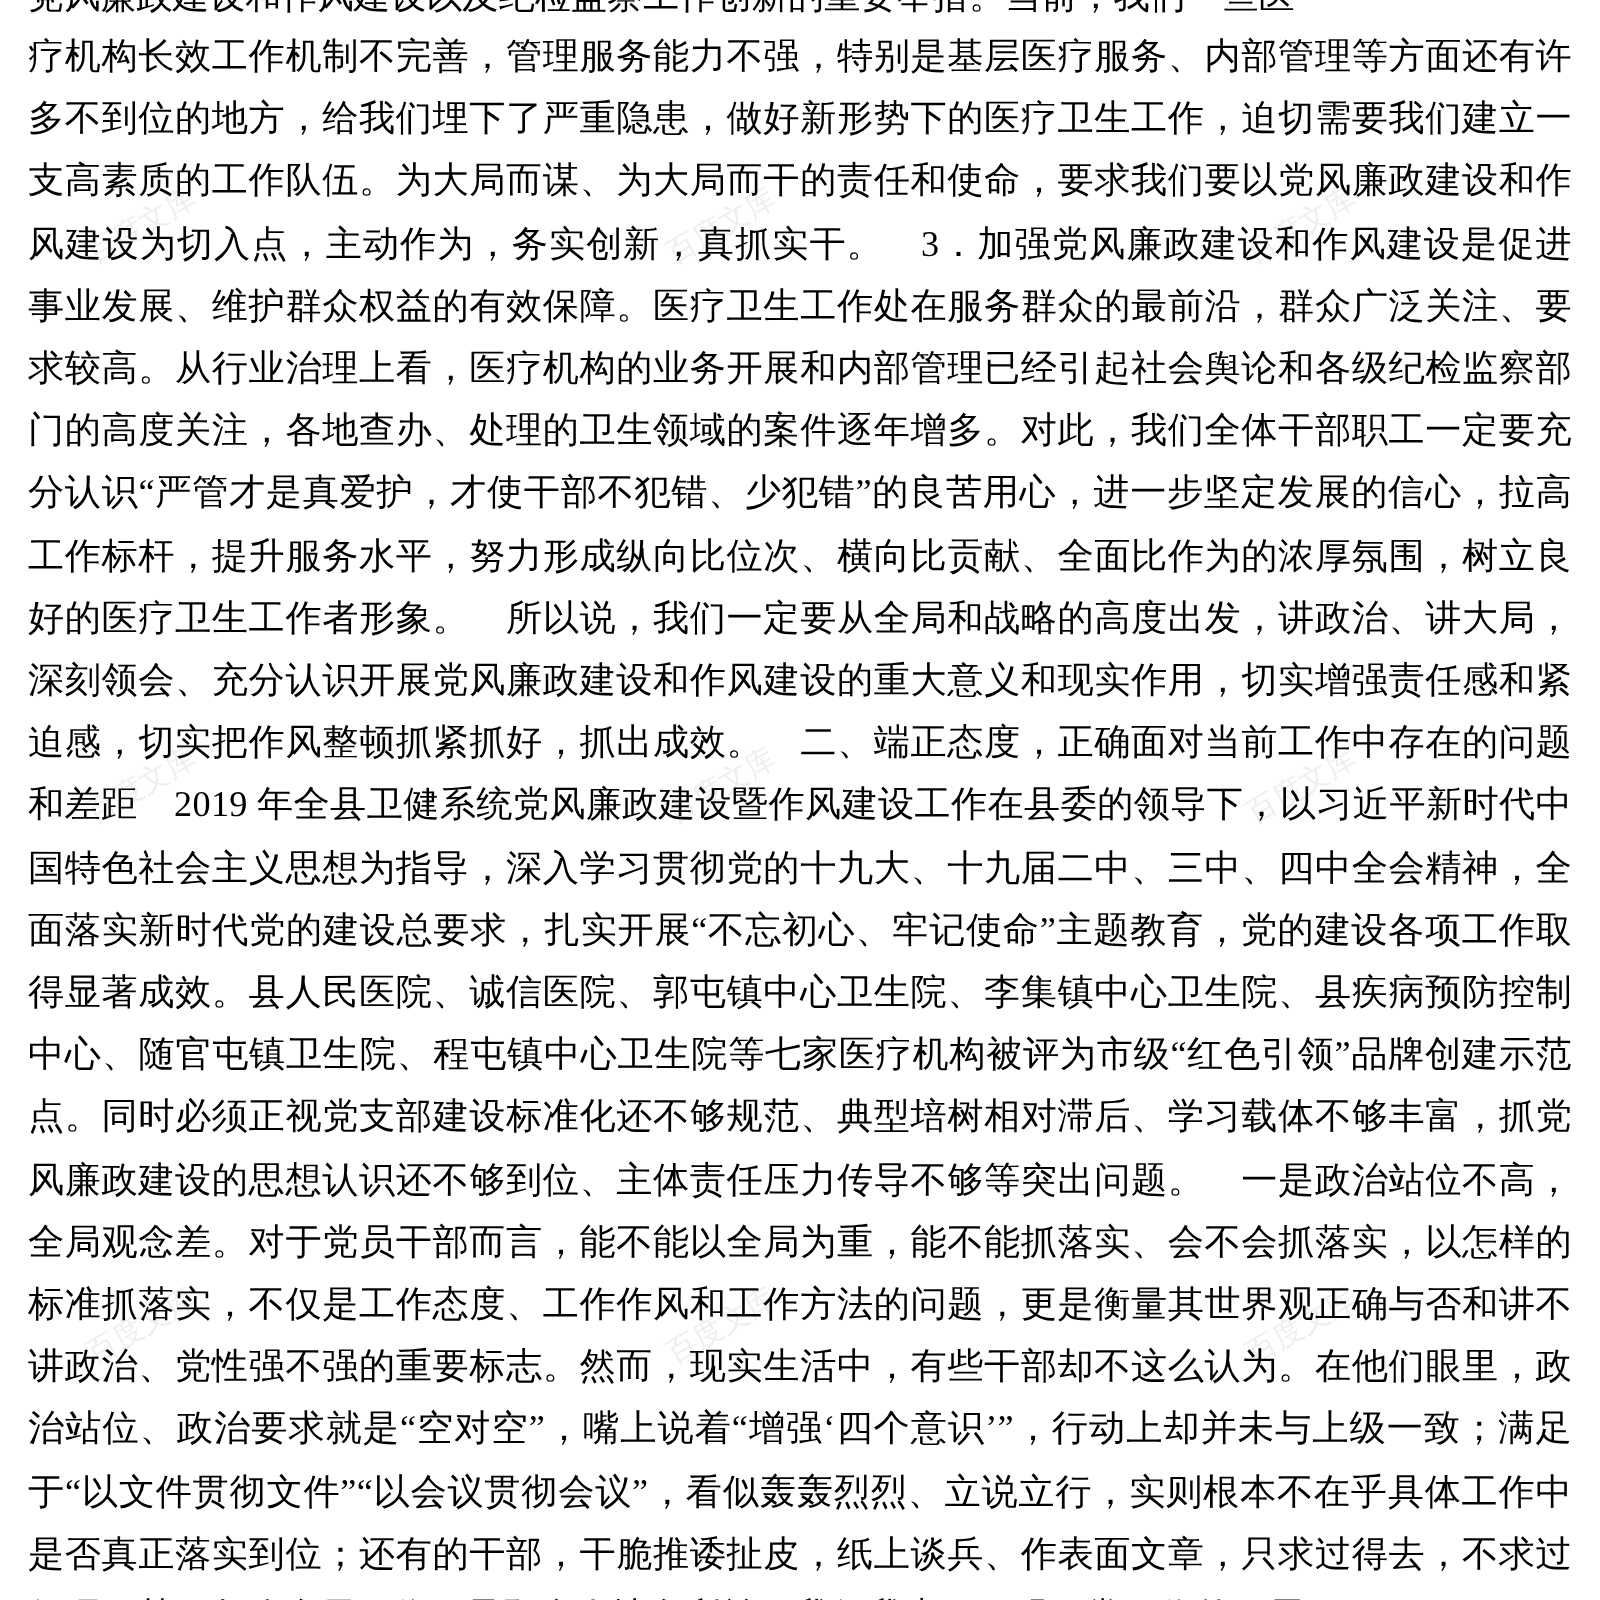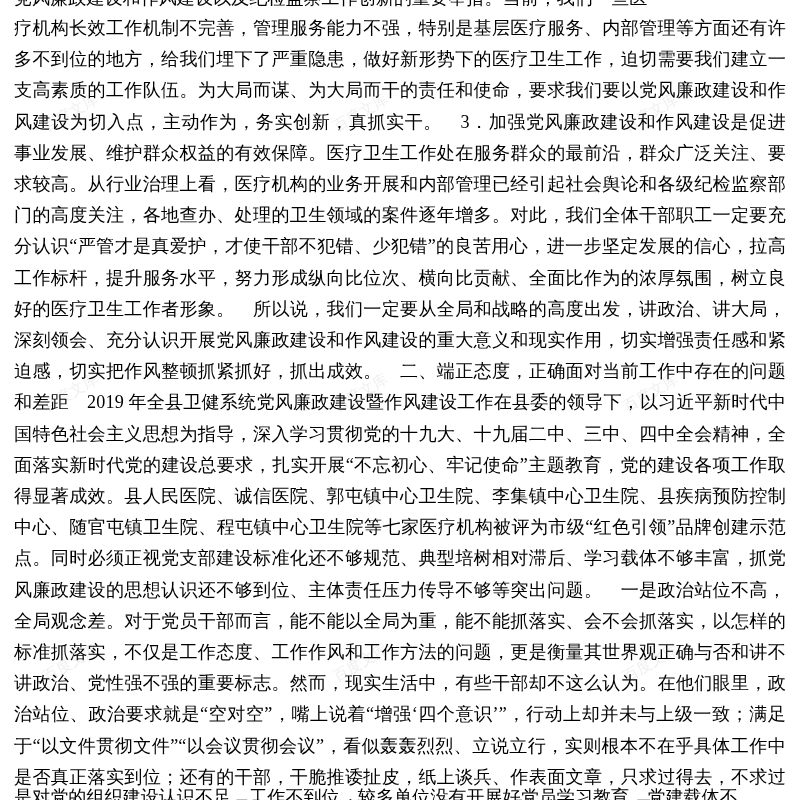--- a/index.html
+++ b/index.html
@@ -108,17 +108,14 @@
   <div class="watermark wm9">百度文库</div>
 
   <div class="clip-top">
     <div class="inner">党风廉政建设和作风建设以及纪检监察工作创新的重要举措。当前，我们一些医</div>
   </div>
 
   <div class="doc-body">
     <p>疗机构长效工作机制不完善，管理服务能力不强，特别是基层医疗服务、内部管理等方面还有许多不到位的地方，给我们埋下了严重隐患，做好新形势下的医疗卫生工作，迫切需要我们建立一支高素质的工作队伍。为大局而谋、为大局而干的责任和使命，要求我们要以党风廉政建设和作风建设为切入点，主动作为，务实创新，真抓实干。　3．加强党风廉政建设和作风建设是促进事业发展、维护群众权益的有效保障。医疗卫生工作处在服务群众的最前沿，群众广泛关注、要求较高。从行业治理上看，医疗机构的业务开展和内部管理已经引起社会舆论和各级纪检监察部门的高度关注，各地查办、处理的卫生领域的案件逐年增多。对此，我们全体干部职工一定要充分认识“严管才是真爱护，才使干部不犯错、少犯错”的良苦用心，进一步坚定发展的信心，拉高工作标杆，提升服务水平，努力形成纵向比位次、横向比贡献、全面比作为的浓厚氛围，树立良好的医疗卫生工作者形象。　所以说，我们一定要从全局和战略的高度出发，讲政治、讲大局，深刻领会、充分认识开展党风廉政建设和作风建设的重大意义和现实作用，切实增强责任感和紧迫感，切实把作风整顿抓紧抓好，抓出成效。　二、端正态度，正确面对当前工作中存在的问题和差距　2019 年全县卫健系统党风廉政建设暨作风建设工作在县委的领导下，以习近平新时代中国特色社会主义思想为指导，深入学习贯彻党的十九大、十九届二中、三中、四中全会精神，全面落实新时代党的建设总要求，扎实开展“不忘初心、牢记使命”主题教育，党的建设各项工作取得显著成效。县人民医院、诚信医院、郭屯镇中心卫生院、李集镇中心卫生院、县疾病预防控制中心、随官屯镇卫生院、程屯镇中心卫生院等七家医疗机构被评为市级“红色引领”品牌创建示范点。同时必须正视党支部建设标准化还不够规范、典型培树相对滞后、学习载体不够丰富，抓党风廉政建设的思想认识还不够到位、主体责任压力传导不够等突出问题。　一是政治站位不高，全局观念差。对于党员干部而言，能不能以全局为重，能不能抓落实、会不会抓落实，以怎样的标准抓落实，不仅是工作态度、工作作风和工作方法的问题，更是衡量其世界观正确与否和讲不讲政治、党性强不强的重要标志。然而，现实生活中，有些干部却不这么认为。在他们眼里，政治站位、政治要求就是“空对空”，嘴上说着“增强‘四个意识’”，行动上却并未与上级一致；满足于“以文件贯彻文件”“以会议贯彻会议”，看似轰轰烈烈、立说立行，实则根本不在乎具体工作中是否真正落实到位；还有的干部，干脆推诿扯皮，纸上谈兵、作表面文章，只求过得去，不求过得硬，甚至忽略全局工作，只顾个人地盘利益，我行我素，阻碍正常工作的开展。　二</p>
   </div>
 
-  <div class="clip-bottom">
-    <div class="inner">是对党的组织建设认识不足，工作不到位。较多单位没有开展好党员学习教育、党建载体不</div>
-  </div>
 
 </div>
 
 </body></html>

